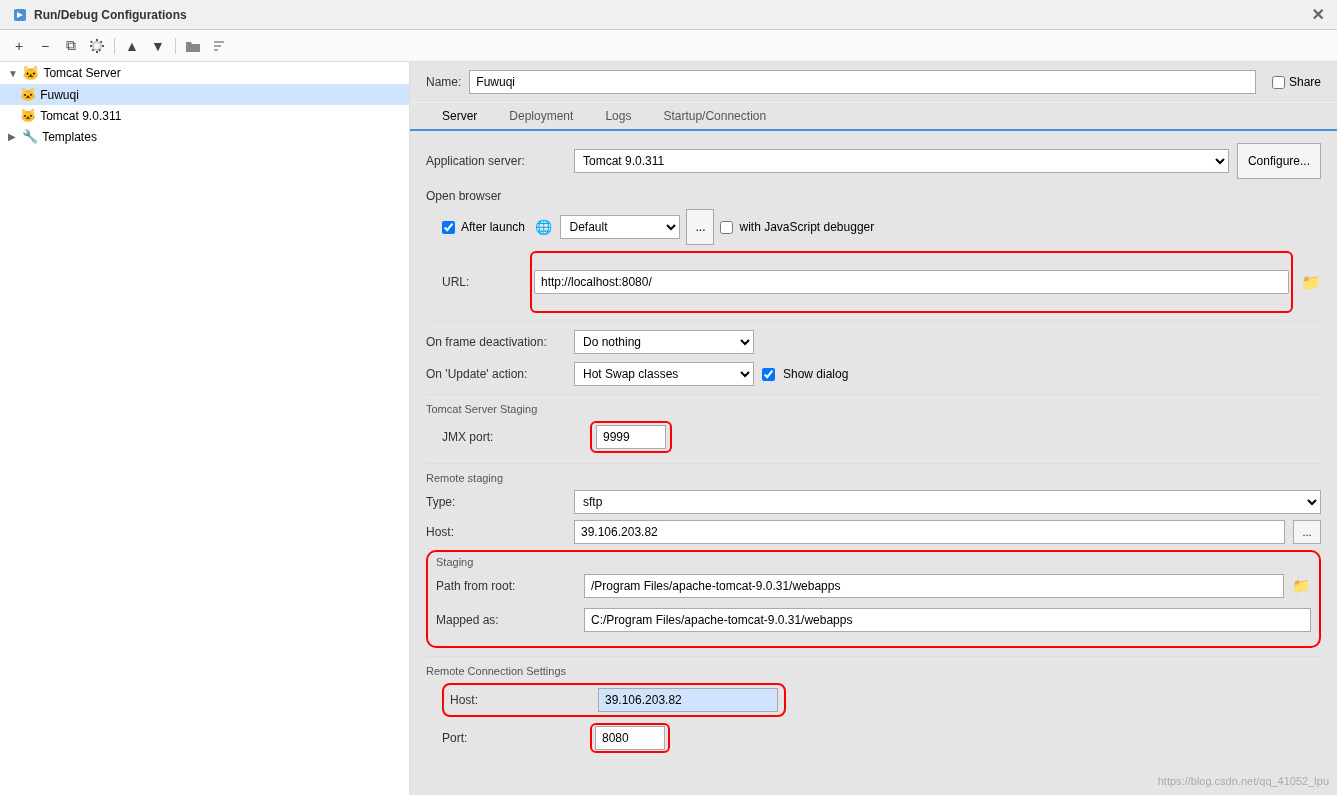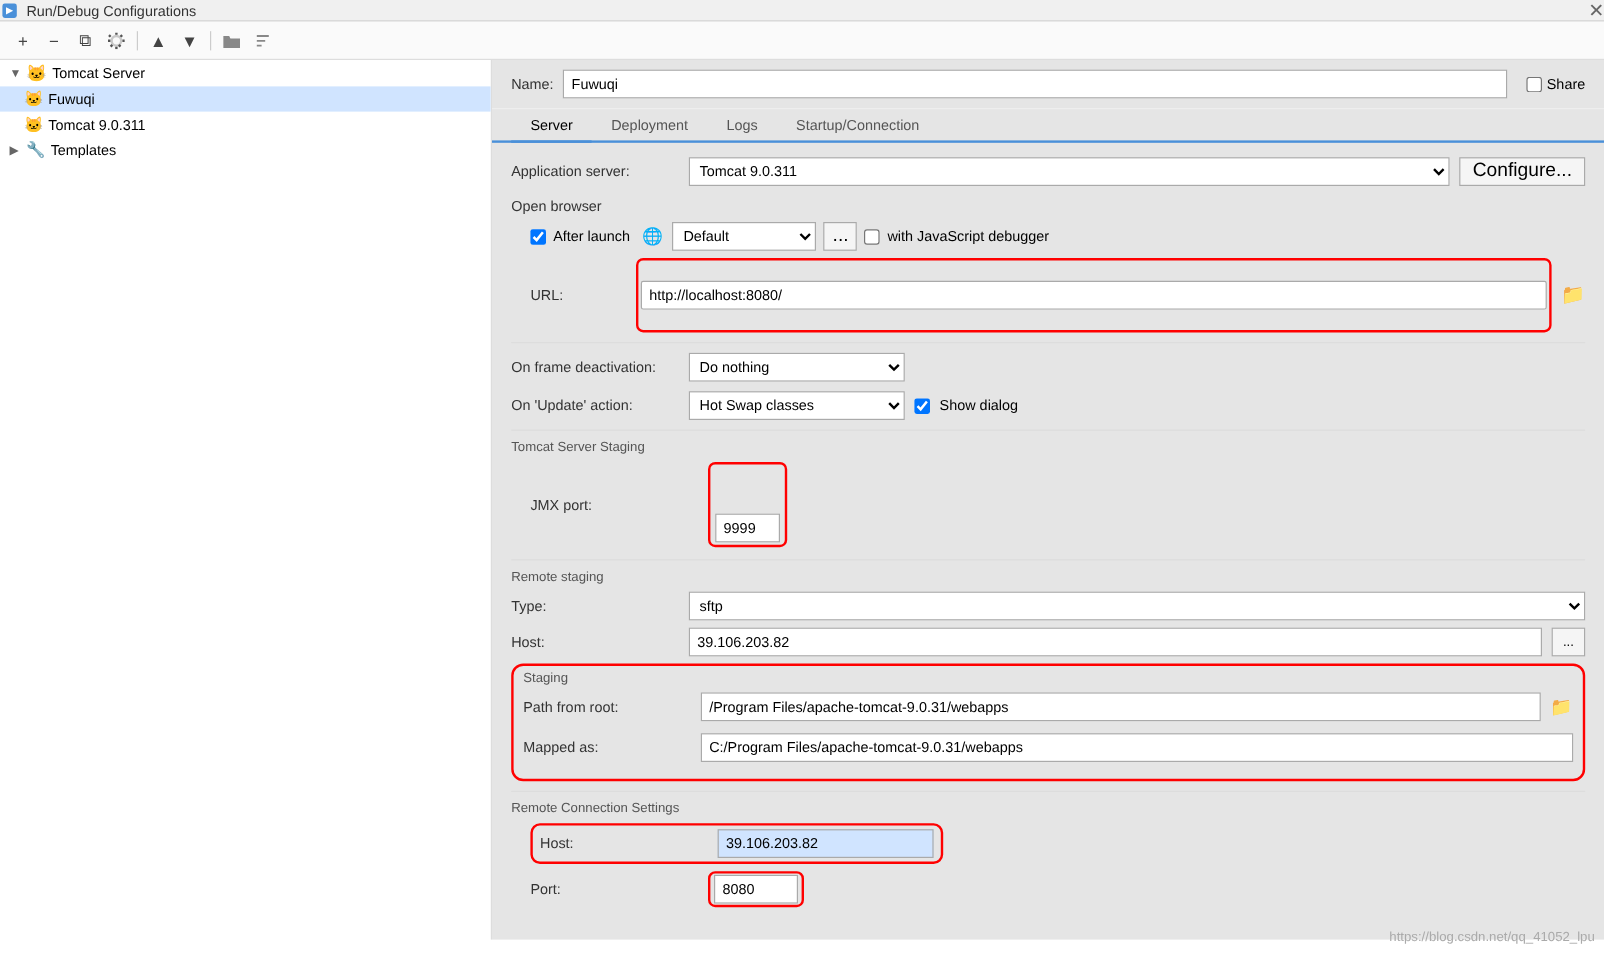--- a/index.html
+++ b/index.html
@@ -13,22 +13,23 @@
       overflow: hidden;
     }
 
     
     .title-bar {
       display: flex;
       align-items: center;
       justify-content: space-between;
       background: #f0f0f0;
       border-bottom: 1px solid #ccc;
-      padding: 4px 0;
-      height: 18px;
+      padding: 4px 12px;
+      height: 30px;
+      font-weight: bold;
     }
     .title-bar-left {
       display: flex;
       align-items: center;
       gap: 6px;
     }
     .title-icon {
       width: 16px;
       height: 16px;
     }
@@ -194,24 +195,24 @@
       min-width: 200px;
     }
     .form-input {
       height: 24px;
       border: 1px solid #aaa;
       padding: 2px 6px;
       font-size: 12px;
       outline: none;
     }
     .configure-btn {
-      height: 24px;
+      height: 36px;
       border: 1px solid #aaa;
       background: #f5f5f5;
-      font-size: 16px;
+      font-size: 12px;
       padding: 0 10px;
       cursor: pointer;
     }
 
     
     .section-label {
       font-size: 12px;
       color: #333;
       margin-bottom: 6px;
       margin-top: 4px;
@@ -466,21 +467,21 @@
         <span>Show dialog</span>
       </div>
 
       <div class="h-divider"></div>
 
       <div class="subsection-title">Tomcat Server Staging</div>
 
       <div class="form-row" style="margin-left: 16px;">
         <span class="form-label">JMX port:</span>
         <div style="border: 2px solid red; border-radius: 6px; padding: 2px 4px; display:inline-flex; align-items:center;">
-          <input type="text" class="form-input" style="width: 54px; margin-top: 39px;" value="9999">
+          <input type="text" class="form-input" style="width: 70px;" value="9999">
         </div>
       </div>
 
       <div class="h-divider"></div>
 
       <div class="remote-staging-section">
         <div class="subsection-title">Remote staging</div>
 
         <div class="type-row">
           <span class="form-label">Type:</span>

